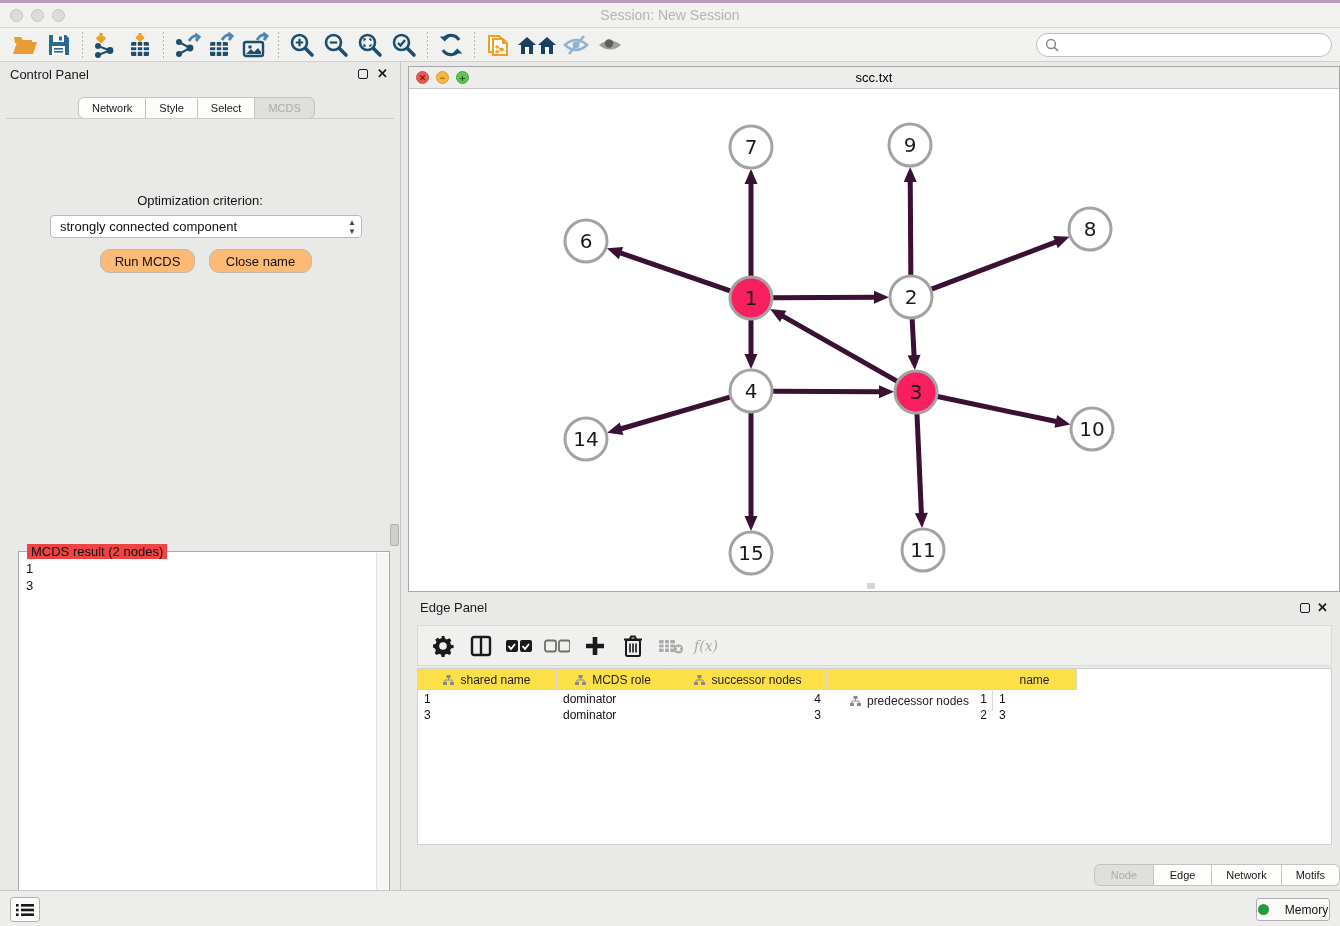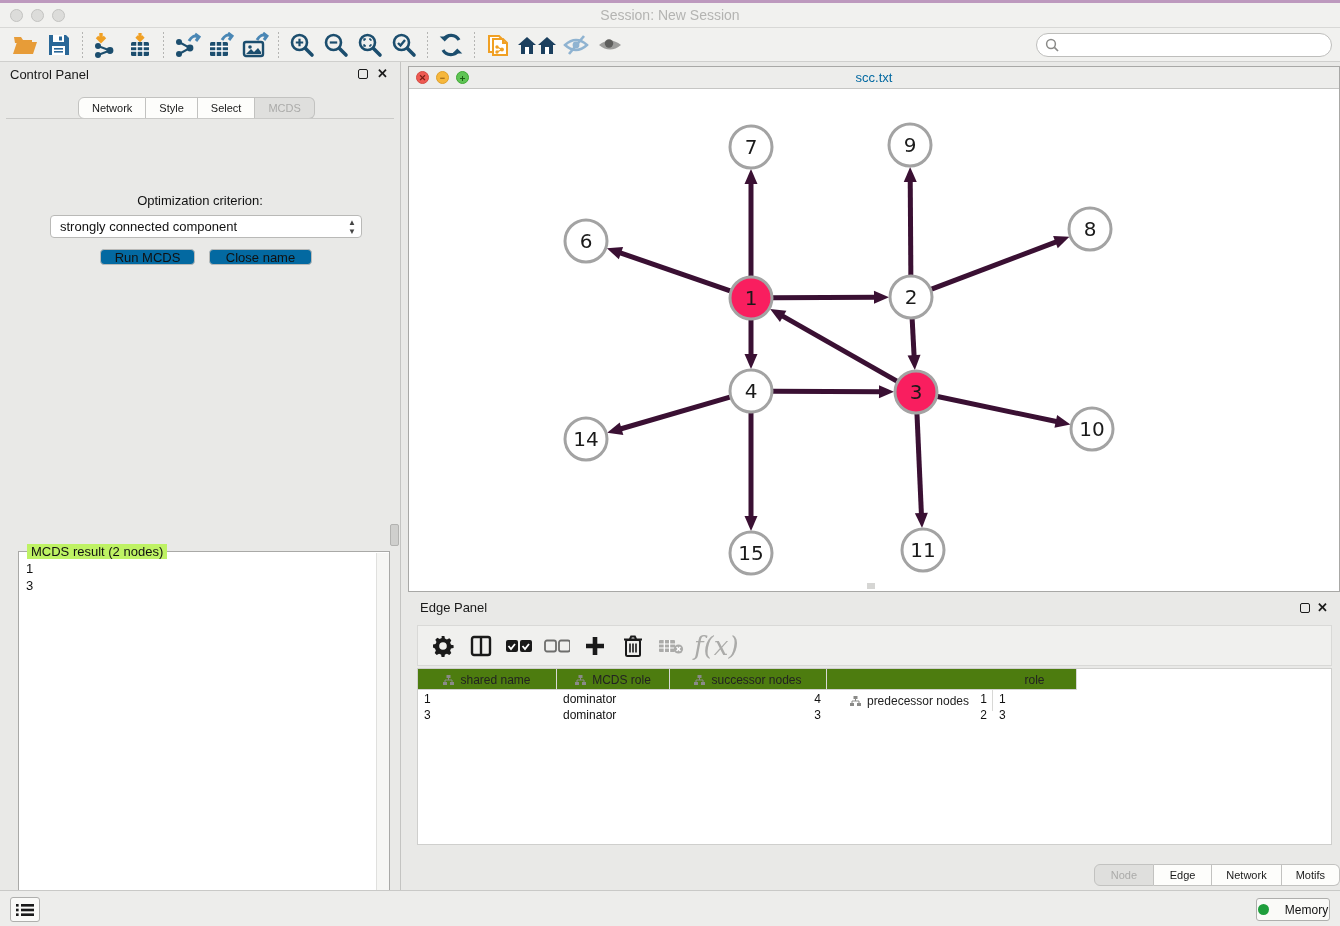--- a/index.html
+++ b/index.html
@@ -31,51 +31,51 @@
   .seg-tab { height:22px; line-height:20px; padding:0 13px; font-size:11px; background:#FDFDFB; border:1px solid #C2C2C0; border-left:none; color:#1a1a1a; text-align:center; }
   .seg-tab:first-child { border-left:1px solid #C2C2C0; border-radius:6px 0 0 6px; }
   .seg-tab:last-child { border-radius:0 6px 6px 0; }
   .seg-tab.inactive-sel { background:#DFDFDD; color:#ABABA9; }
   #cp-tabs { left:78px; top:35px; }
 
   #cp-body { position:absolute; left:6px; top:56px; width:388px; height:766px; border-top:1px solid #CACAC8; }
   #opt-label { position:absolute; left:0; top:74px; width:100%; text-align:center; font-size:13px; color:#111; }
   #opt-select { position:absolute; left:44px; top:96px; width:312px; height:23px; background:#fff; border:1px solid #B9B9B7; border-radius:4px; font-size:13px; display:flex; align-items:center; padding-left:9px; color:#111; }
   #opt-select .stepper { position:absolute; right:5px; top:2px; font-size:8px; color:#444; line-height:9px; text-align:center; }
-  .cp-btn { position:absolute; height:16px; background:#0369a1; border:1px solid #B9B9B7; border-radius:4px; font-size:13px; color:#111; display:flex; align-items:center; justify-content:center; }
+  .cp-btn { position:absolute; height:24px; background:#fdba74; border:1px solid #B9B9B7; border-radius:10px; font-size:13px; color:#111; display:flex; align-items:center; justify-content:center; }
   #run-btn { left:94px; top:130px; width:95px; }
   #close-btn { left:203px; top:130px; width:103px; }
 
   #mcds-box { position:absolute; left:12px; top:432px; width:372px; height:376px; background:#fff; border:1px solid #A9A9A7; }
-  #mcds-legend { position:absolute; left:8px; top:-8px; background:#bef264; padding:0 4px; font-size:13px; color:#111; }
+  #mcds-legend { position:absolute; left:8px; top:-8px; background:#ef4444; padding:0 4px; font-size:13px; color:#111; }
   #mcds-lines { position:absolute; left:7px; top:8px; font-size:13px; color:#111; line-height:17px; }
   #mcds-scroll { position:absolute; right:0; top:1px; width:13px; height:372px; background:#F6F6F4; border-left:1px solid #E0E0DE; }
   #cp-grip { position:absolute; right:-5px; top:405px; width:9px; height:22px; background:#CFCFCD; border:1px solid #B2B2B0; border-radius:2px; }
 
   
   #net-window { left:408px; top:66px; width:932px; height:526px; background:#fff; border:1px solid #A8A8A6; }
   #net-titlebar { position:absolute; left:0; top:0; width:100%; height:22px; background:#EDEDEB; border-bottom:1px solid #C6C6C4; }
   #net-titlebar .lights { position:absolute; left:7px; top:4px; display:flex; gap:7px; }
   .mac { width:13px; height:13px; border-radius:50%; font-size:9px; font-weight:bold; text-align:center; line-height:13px; }
   .mac.red { background:#EE5A52; border:1px solid #D44A42; color:#7B1D14; }
   .mac.yellow { background:#F6B73C; border:1px solid #DFA02A; color:#8F5B10; }
   .mac.green { background:#5FC454; border:1px solid #3EA833; color:#1A5E12; }
-  #net-title { width:100%; text-align:center; font-size:13px; line-height:21px; color:#0369a1; }
+  #net-title { width:100%; text-align:center; font-size:13px; line-height:21px; color:#000000; }
   #graph-svg { position:absolute; left:0; top:22px; }
   #net-grip { position:absolute; left:458px; bottom:2px; width:8px; height:6px; background:#D6D6D4; }
 
   
   #table-panel { left:408px; top:592px; width:932px; height:298px; background:#E9E9E7; }
   #tp-float { right:30px; top:11px; } #tp-close { right:12px; top:10px; }
   #tp-title { position:absolute; left:12px; top:8px; font-size:13px; color:#1a1a1a; }
   #tp-toolbar { position:absolute; left:9px; top:33px; width:915px; height:41px; background:#F0F0EE; border:1px solid #D9D9D7; display:flex; align-items:center; padding-left:8px; gap:4px; }
   .tpbtn { width:34px; height:34px; display:flex; align-items:center; justify-content:center; }
-  #fx-label { font-family:"DejaVu Serif", serif; font-style:italic; font-size:26px; color:#ABABA9; margin-left:2px; }
+  #fx-label { font-family:"DejaVu Serif", serif; font-style:italic; font-size:14px; color:#ABABA9; margin-left:2px; }
   #tp-table { position:absolute; left:9px; top:76px; width:915px; height:177px; background:#fff; border:1px solid #CFCFCD; }
-  #tp-head { position:absolute; left:0; top:0; height:21px; display:flex; background:#4d7c0f; border-bottom:1px solid #D2D2D0;justify-content:space-between; }
+  #tp-head { position:absolute; left:0; top:0; height:21px; display:flex; background:#fde047; border-bottom:1px solid #D2D2D0;justify-content:space-between; }
   .th { height:21px; border-right:1px solid #D8D8D6; display:flex; align-items:center; justify-content:center; gap:6px; font-size:12px; color:#222; }
   .tree-ico { flex:0 0 auto; }
   .trow { position:absolute; left:0; display:flex; height:16px; font-size:12px; color:#111; }
   .td { height:16px; line-height:16px; padding:0 6px; }
   .ta-r { text-align:right; } .ta-l { text-align:left; }
   #tp-tabs { left:686px; top:272px; }
   #tp-tabs .seg-tab { padding:0 14px; }
 
   
   #statusbar { left:0; top:890px; width:1340px; height:36px; background:#EDEDEB; border-top:1px solid #C9C9C7; }
@@ -433,21 +433,21 @@
             <g fill="#8A8A88">
               <rect x="3.5" y="0" width="4" height="3"></rect>
               <rect x="0" y="7" width="4" height="3"></rect>
               <rect x="7" y="7" width="4" height="3"></rect>
               <path d="M5.5 3 v2 M2 7 V5 h7 v2" stroke="#8A8A88" fill="none" stroke-width="1"></path>
             </g>
           </svg>
           <span>predecessor nodes</span>
         </div>
         <div class="th" style="width: 84px;">
-          <span>role</span>
+          <span>name</span>
         </div>
       </div>
     <div class="trow" style="top:22px">
         <div class="td ta-l" style="width: 139px;">1</div>
         <div class="td ta-l" style="width: 113px;">dominator</div>
         <div class="td ta-r" style="width: 157px;">4</div>
         <div class="td ta-r" style="width: 166px;">1</div>
         <div class="td ta-l" style="width: 84px;">1</div>
       </div>
     <div class="trow" style="top:38px">

